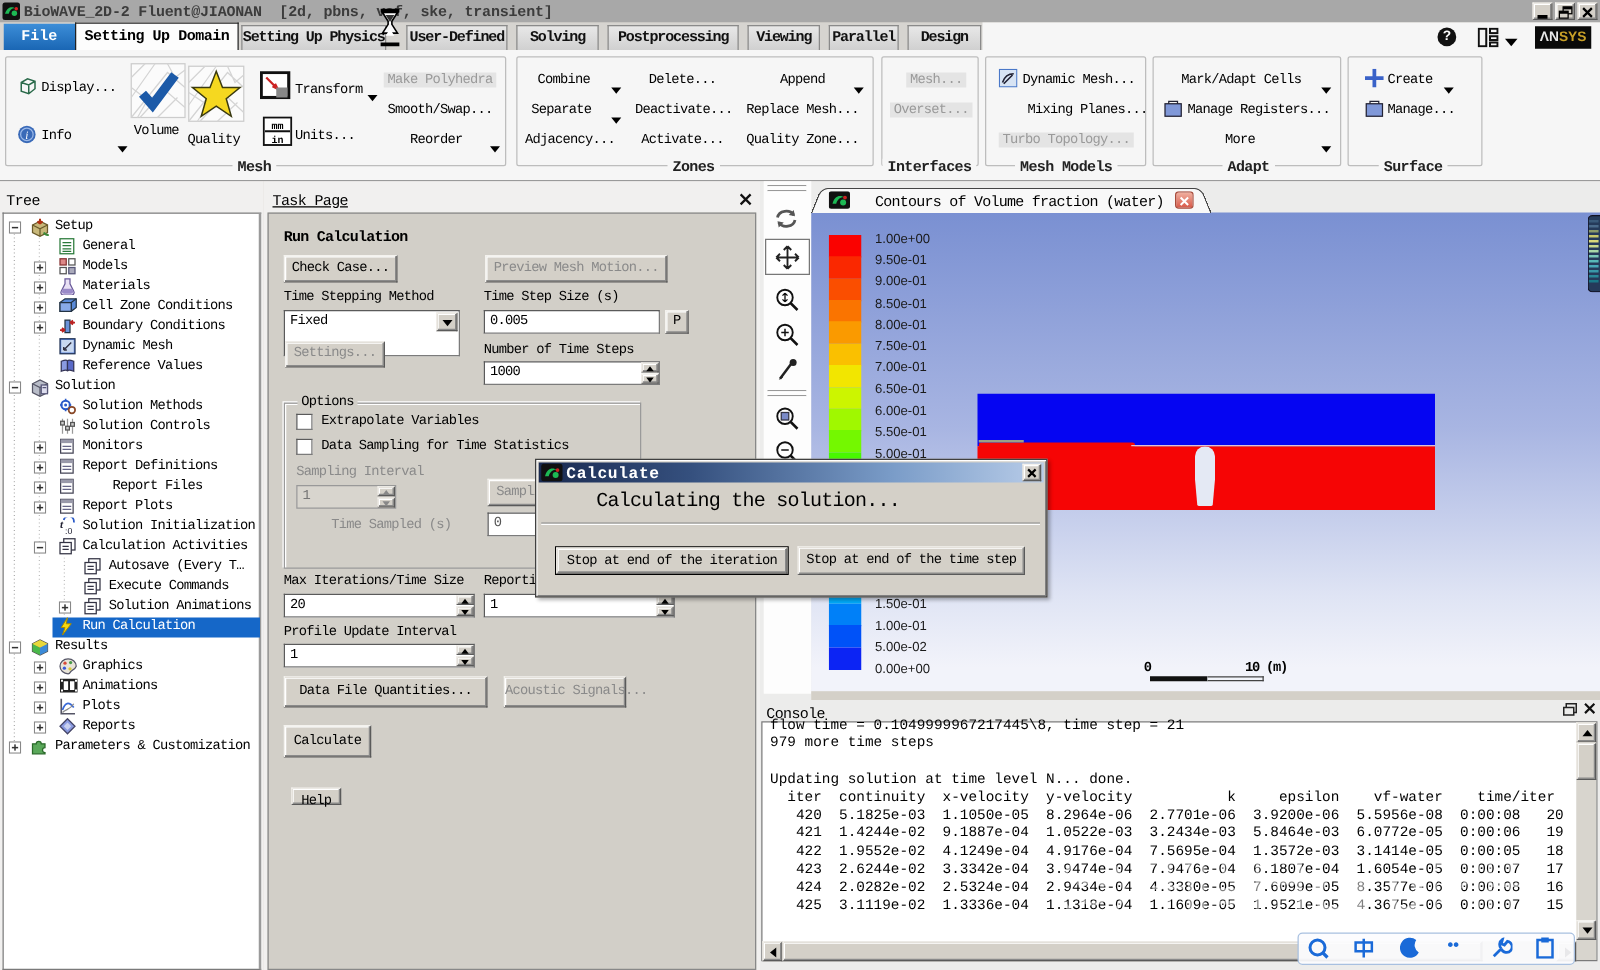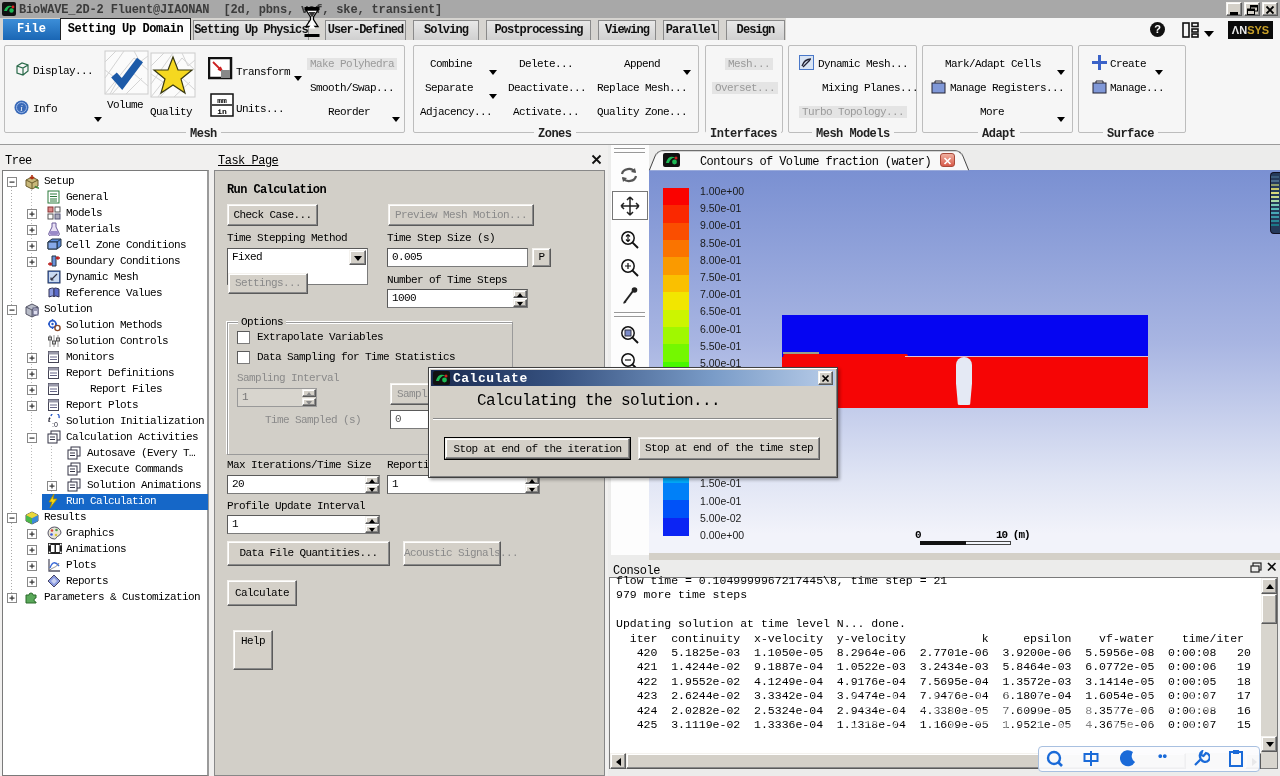--- a/index.html
+++ b/index.html
@@ -521,21 +521,21 @@
     <div class="abs btn3" style="width:14px;height:8px;">
       <div class="abs" style="left:3px;top:2px;border-left:3px solid transparent;border-right:3px solid transparent;border-bottom:4px solid #000;"></div>
     </div>
     <div class="abs btn3" style="top:9px;width:14px;height:8px;">
       <div class="abs" style="left:3px;top:2px;border-left:3px solid transparent;border-right:3px solid transparent;border-top:4px solid #000;"></div>
     </div>
   </div>
 <div class="abs btn3 ui" style="left:227px;top:541px;width:163px;height:25px;text-align:center;line-height:23px;">Data File Quantities...</div>
 <div class="abs btn3 ui dis" style="left:403px;top:541px;width:98px;height:25px;text-align:center;line-height:23px;">Acoustic Signals...</div>
 <div class="abs btn3 ui" style="left:227px;top:580px;width:70px;height:26px;text-align:center;line-height:24px;">Calculate</div>
-<div class="abs btn3 ui" style="left:233px;top:630px;width:40px;height:40px;text-align:center;line-height:21px;">Help</div>
+<div class="abs btn3 ui" style="left:233px;top:630px;width:40px;height:14px;text-align:center;line-height:21px;">Help</div>
 
 <div class="abs" style="left:608px;top:145px;width:672px;height:415px;background:#ececeb;"></div>
 
 <div class="abs" style="left:611px;top:145px;width:38px;height:410px;background:#fdfdfd;"></div>
 <div class="abs" style="left:614px;top:148px;width:31px;height:2px;border-top:1px solid #999;border-bottom:1px solid #fff;"></div>
 <div class="abs" style="left:614px;top:152px;width:31px;height:2px;border-top:1px solid #999;border-bottom:1px solid #fff;"></div>
 <svg class="abs" style="left:618px;top:165px;" width="22" height="20">
     <path d="M4 9 a7 6 0 0 1 13 -2" fill="none" stroke="#555" stroke-width="2.2"></path>
     <path d="M17 3 l1 5 -5 -1 Z" fill="#555"></path>
     <path d="M18 11 a7 6 0 0 1 -13 2" fill="none" stroke="#555" stroke-width="2.2"></path>

